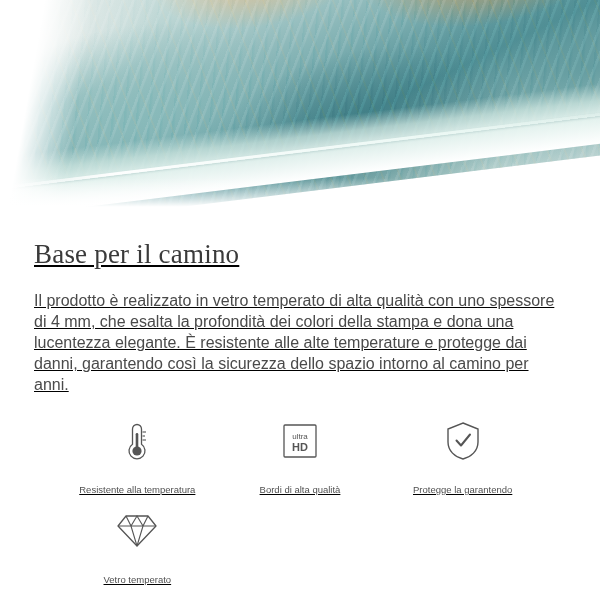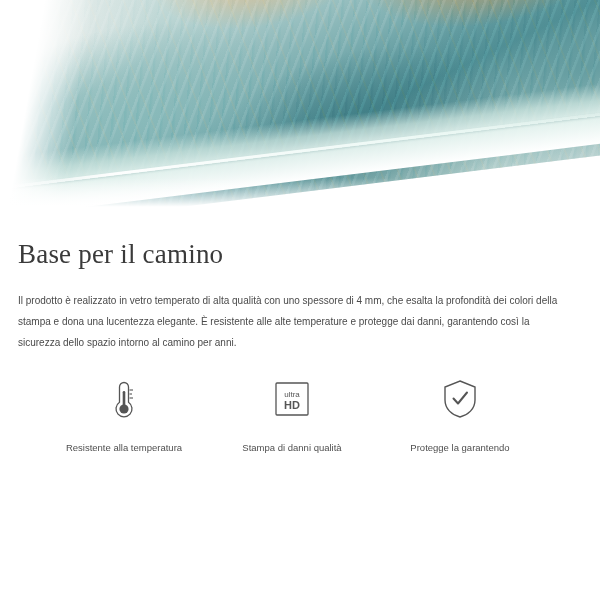--- a/index.html
+++ b/index.html
@@ -107,35 +107,36 @@
     background: linear-gradient(90deg, rgba(255,255,255,0) 0%, #fff 50%, rgba(255,255,255,0) 100%); }
   .sparkle .d2 { width: 22px; height: 1px; margin-left: -11px; margin-top: -0.5px; transform: rotate(-45deg);
     background: linear-gradient(90deg, rgba(255,255,255,0) 0%, #fff 50%, rgba(255,255,255,0) 100%); }
   .sparkle-1 { left: 496px; top: 162px; }
   .sparkle-2 { left: 524px; top: 182px; width: 22px; height: 22px; }
   .sparkle-2 .v { height: 22px; margin-top: -11px; }
   .sparkle-2 .h { width: 22px; margin-left: -11px; }
 
   
   .content {
-    padding: 18px 34px 0 18px;
+    padding: 18px 34px 0 34px;
+    text-decoration: underline;
   }
   .headline {
     font-family: "Liberation Serif", serif;
     font-size: 27px;
     line-height: 36px;
     color: #3a3a3a;
     font-weight: 400;
     margin: 0 0 18px 0;
     letter-spacing: 0.2px;
   }
   .headline .l2 { display: block; }
 
   .para {
-    font-size: 10px;
+    font-size: 16px;
     line-height: 21px;
     color: #4a4a4a;
     margin: 0;
     max-width: 540px;
   }
 
   
   .features {
     margin-top: 24px;
     display: grid;
@@ -211,31 +212,43 @@
       </div>
 
       <div class="feature">
         <div class="feature-icon">
           <svg width="38" height="38" viewBox="0 0 38 38">
             <rect x="3" y="3" width="32" height="32" rx="1" fill="none" stroke="#555" stroke-width="1.3"></rect>
             <text x="19" y="17" font-family="Liberation Sans, sans-serif" font-size="8" fill="#555" text-anchor="middle">ultra</text>
             <text x="19" y="29" font-family="Liberation Sans, sans-serif" font-size="11" font-weight="bold" fill="#555" text-anchor="middle">HD</text>
           </svg>
         </div>
-        <div class="feature-label">Stampa di danni qualità</div>
+        <div class="feature-label">Bordi di alta qualità</div>
       </div>
 
       <div class="feature">
         <div class="feature-icon">
           <svg width="36" height="42" viewBox="0 0 36 42">
             <path d="M18 3 L33 9 V22 C33 31 26 37 18 39 C10 37 3 31 3 22 V9 Z" fill="none" stroke="#555" stroke-width="1.4"></path>
             <path d="M11.5 20.5 L16 25.5 L25 14.5" fill="none" stroke="#555" stroke-width="2" stroke-linecap="round" stroke-linejoin="round"></path>
           </svg>
         </div>
         <div class="feature-label">Protegge la garantendo</div>
       </div>
 
+      <div class="feature">
+        <div class="feature-icon">
+          <svg width="42" height="38" viewBox="0 0 42 38">
+            <path d="M10 4 H32 L40 14 L21 34 L2 14 Z" fill="none" stroke="#555" stroke-width="1.3" stroke-linejoin="round"></path>
+            <path d="M2 14 H40" stroke="#555" stroke-width="1.1"></path>
+            <path d="M10 4 L15 14 L21 34" fill="none" stroke="#555" stroke-width="1.1"></path>
+            <path d="M32 4 L27 14 L21 34" fill="none" stroke="#555" stroke-width="1.1"></path>
+            <path d="M15 14 L21 4 L27 14" fill="none" stroke="#555" stroke-width="1.1"></path>
+          </svg>
+        </div>
+        <div class="feature-label">Vetro temperato</div>
+      </div>
 
 
 
     </div>
   </div>
 </div>
 
 </body></html>

